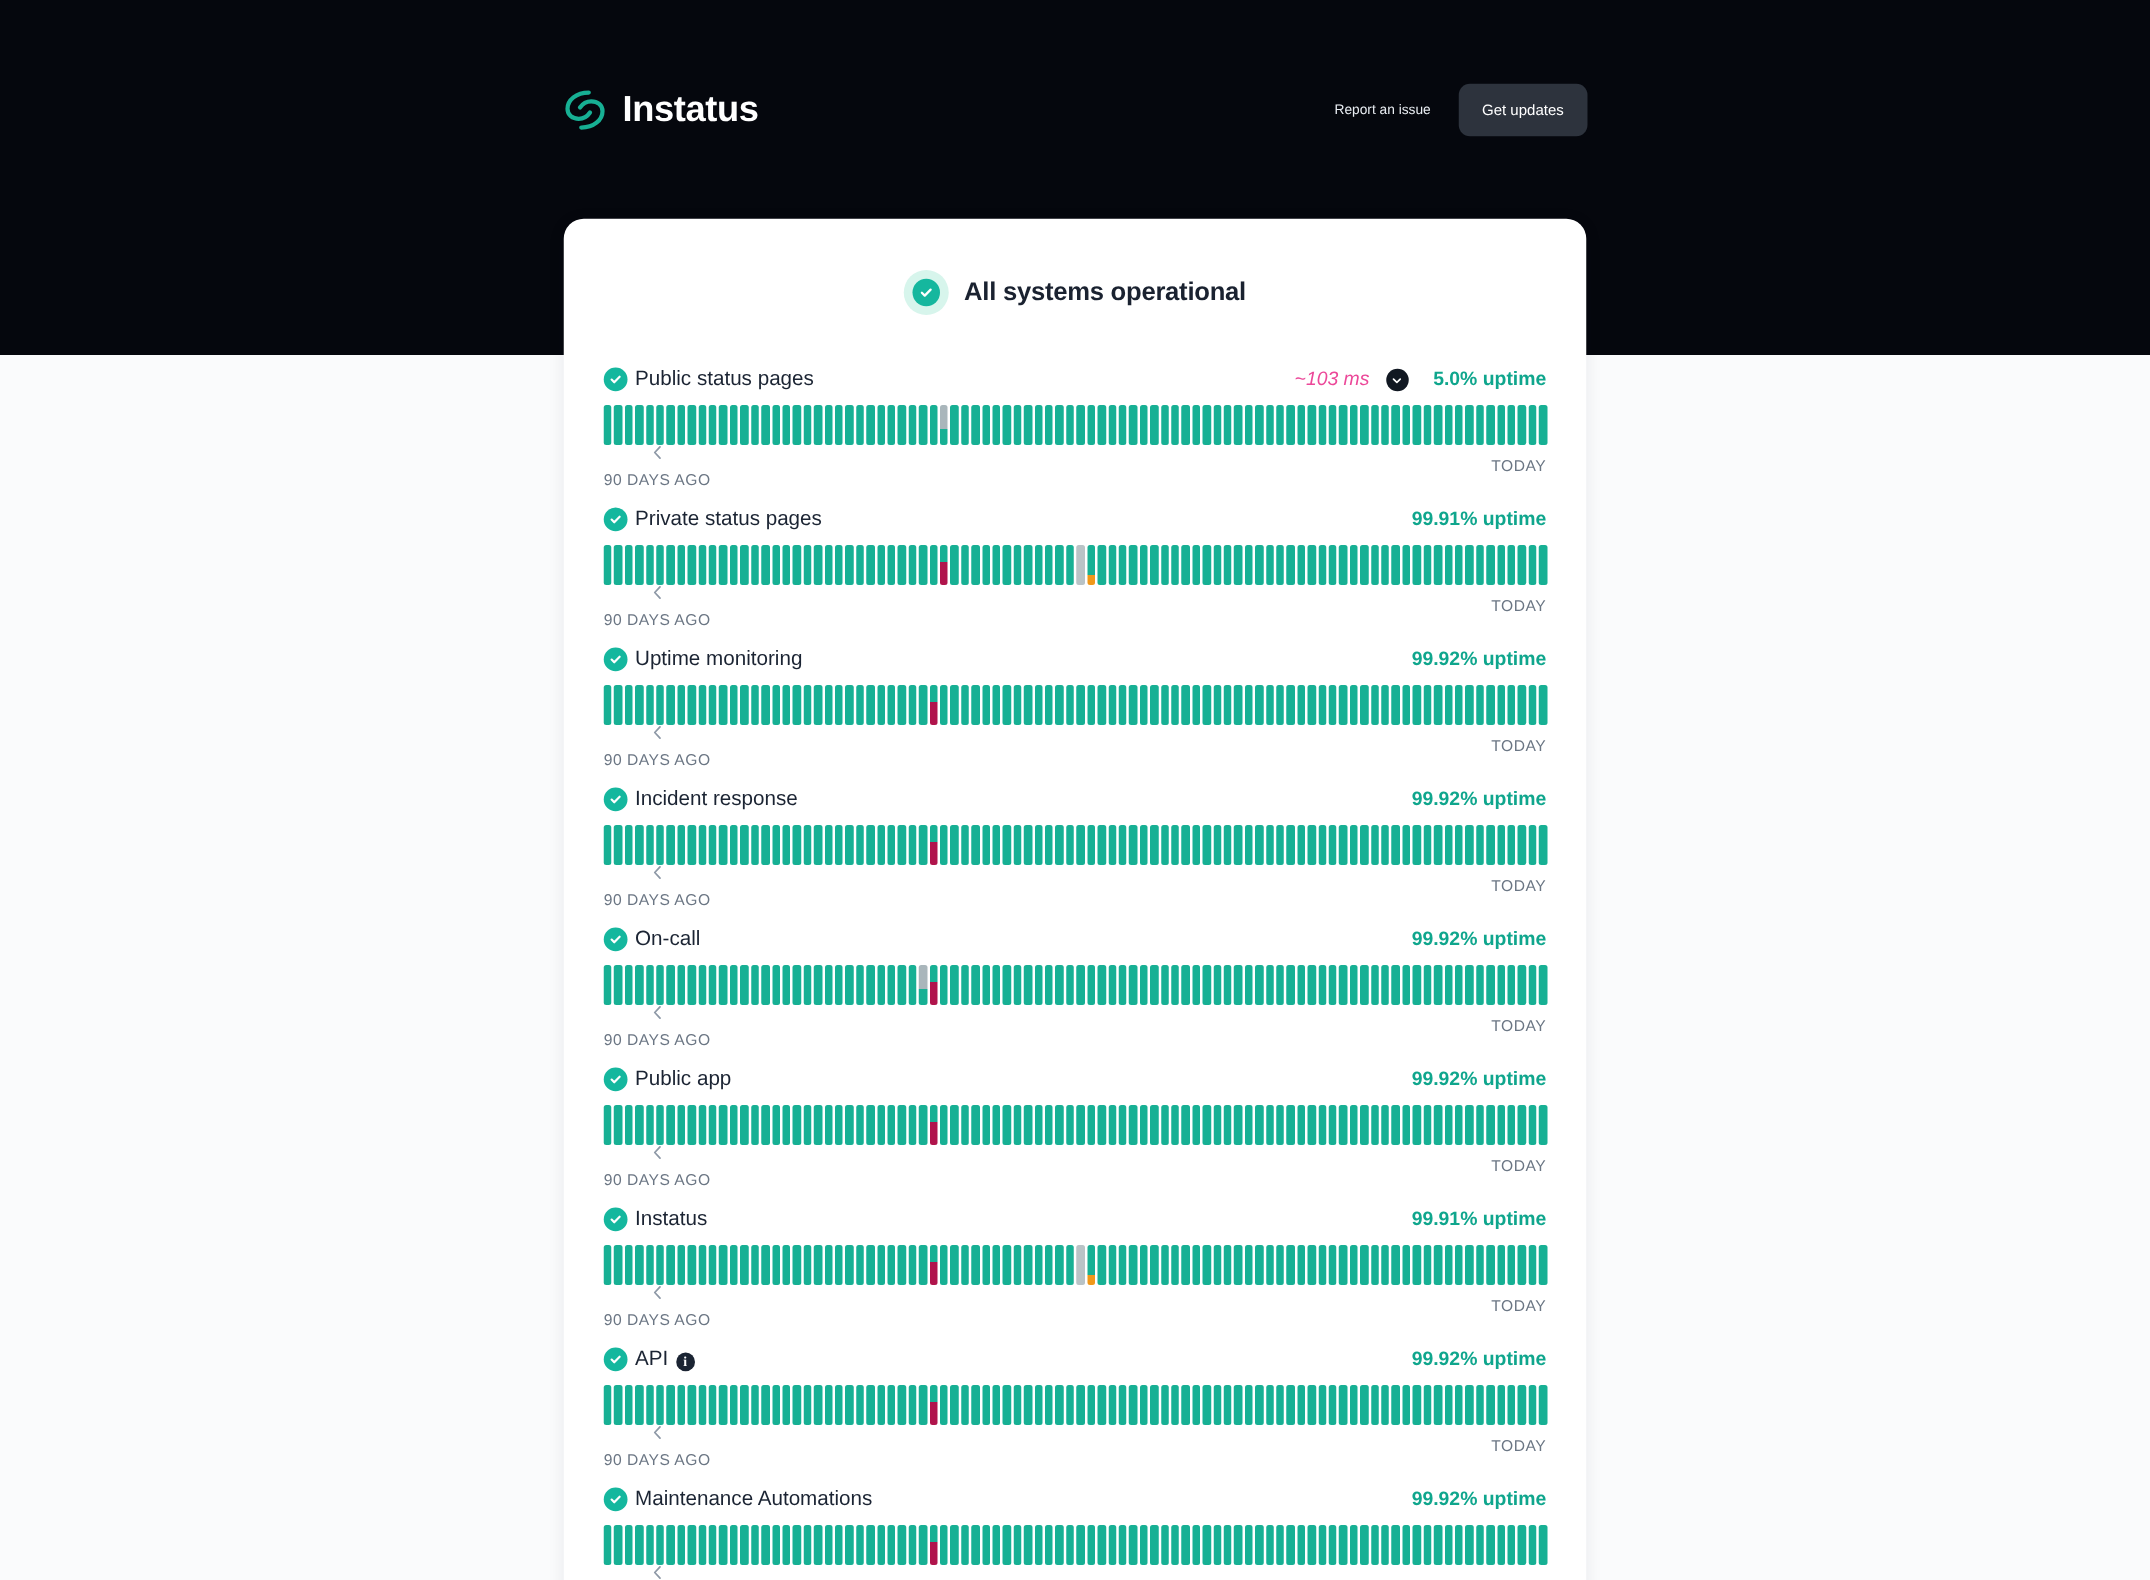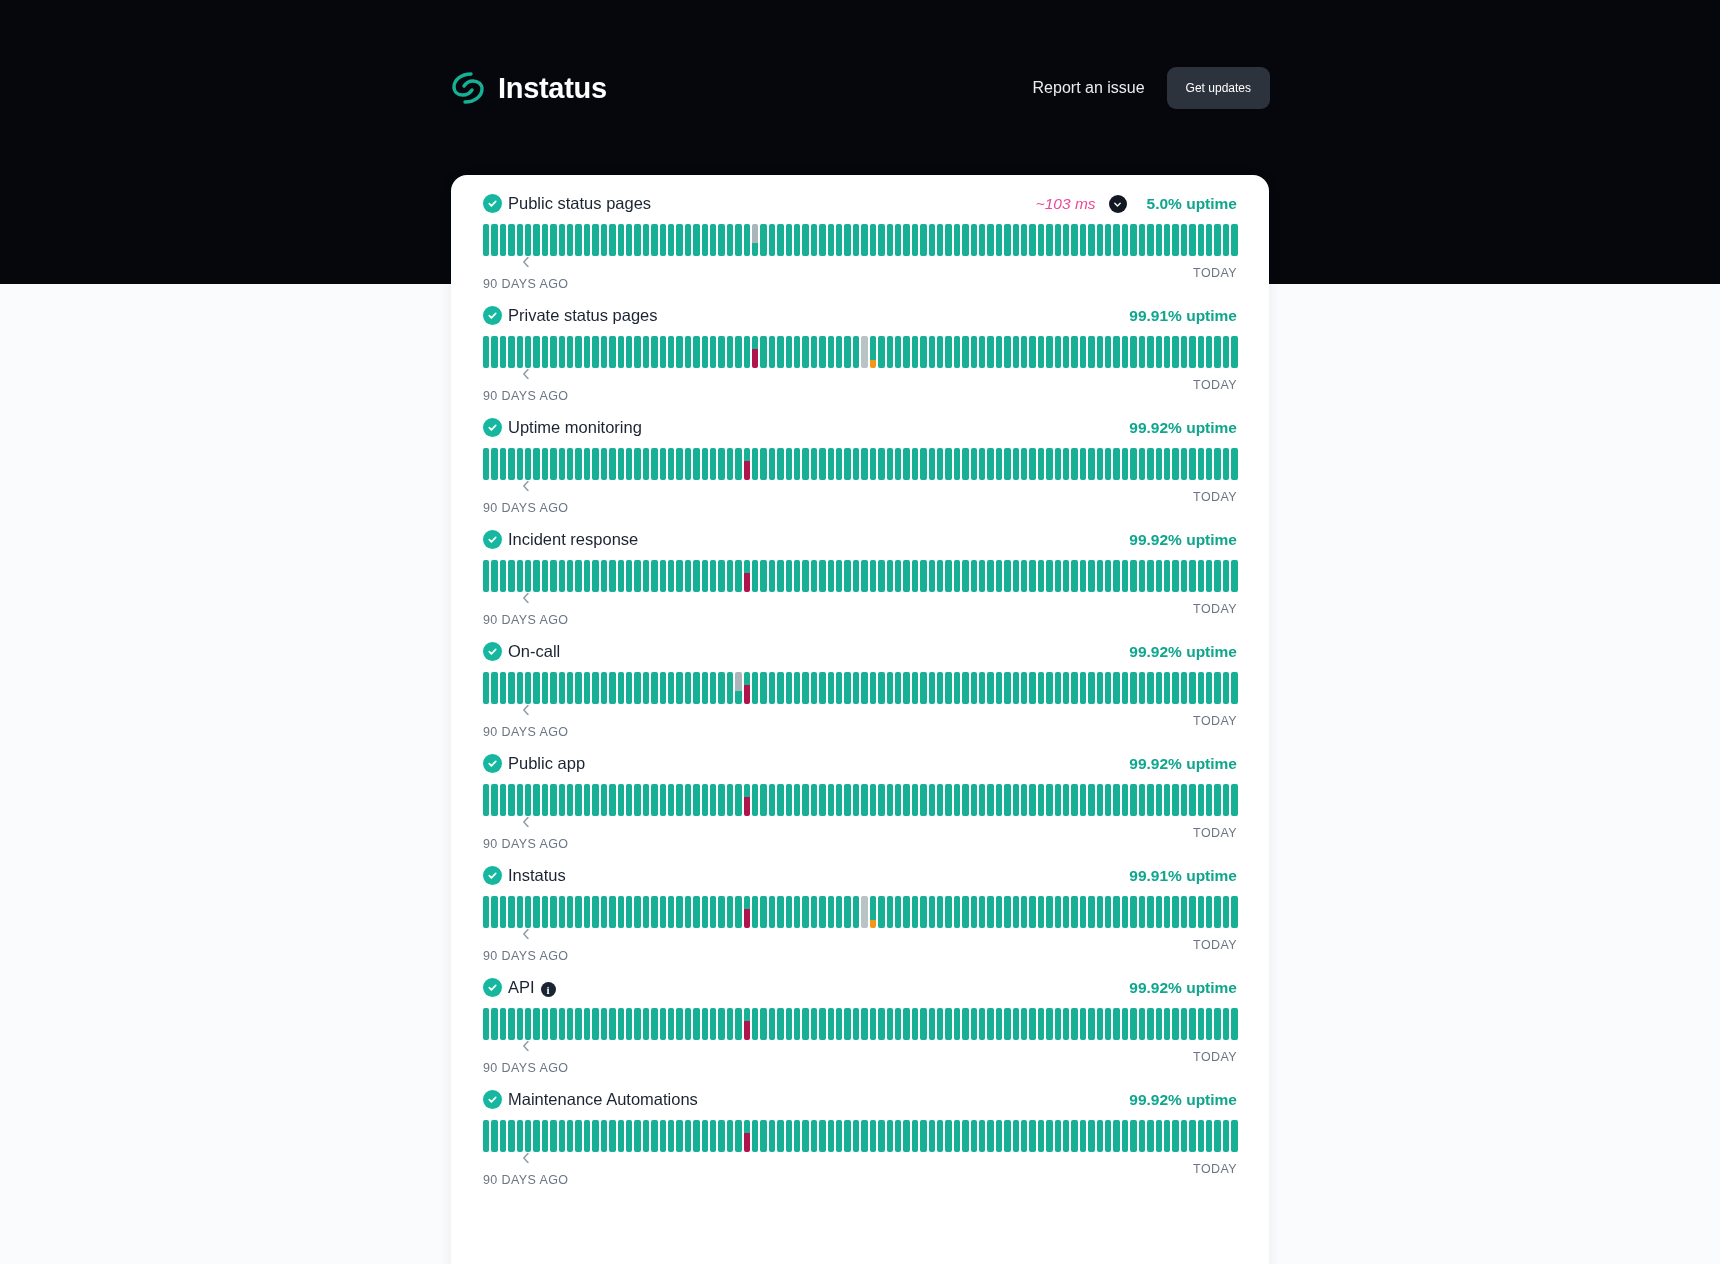--- a/index.html
+++ b/index.html
@@ -50,21 +50,21 @@
     font-weight: 600;
     letter-spacing: -0.3px;
   }
   .nav-right {
     display: flex;
     align-items: center;
     gap: 18px;
   }
   .nav-link {
     color: #e9edf2;
-    font-size: 16px;
+    font-size: 11px;
     text-decoration: none;
     padding: 8px 4px;
   }
   .nav-btn {
     background: #2d333d;
     color: #ffffff;
     font-size: 12px;
     border: none;
     border-radius: 9px;
     padding: 14px 19px;
@@ -222,20 +222,30 @@
       </span>
       <span class="brand-name">Instatus</span>
     </div>
     <div class="nav-right">
       <a class="nav-link" href="#">Report an issue</a>
       <button class="nav-btn">Get updates</button>
     </div>
   </div>
 
   <div class="card">
+    <div class="overall">
+      <span class="overall-badge">
+        <span class="dot">
+          <svg class="check" width="12" height="12" viewBox="0 0 12 12">
+              <path d="M2.5 6.2l2.3 2.3 4.7-4.8" stroke="#ffffff" stroke-width="1.8" fill="none" stroke-linecap="round" stroke-linejoin="round"></path>
+            </svg>
+        </span>
+      </span>
+      <span class="overall-text">All systems operational</span>
+    </div>
 
     <div id="services">
         <div class="svc">
           <div class="svc-head">
             <span class="svc-status">
               <svg width="11" height="11" viewBox="0 0 12 12">
                 <path d="M2.5 6.2l2.3 2.3 4.7-4.8" stroke="#ffffff" stroke-width="1.9" fill="none" stroke-linecap="round" stroke-linejoin="round"></path>
               </svg>
             </span>
             <span class="svc-name">Public status pages</span>

